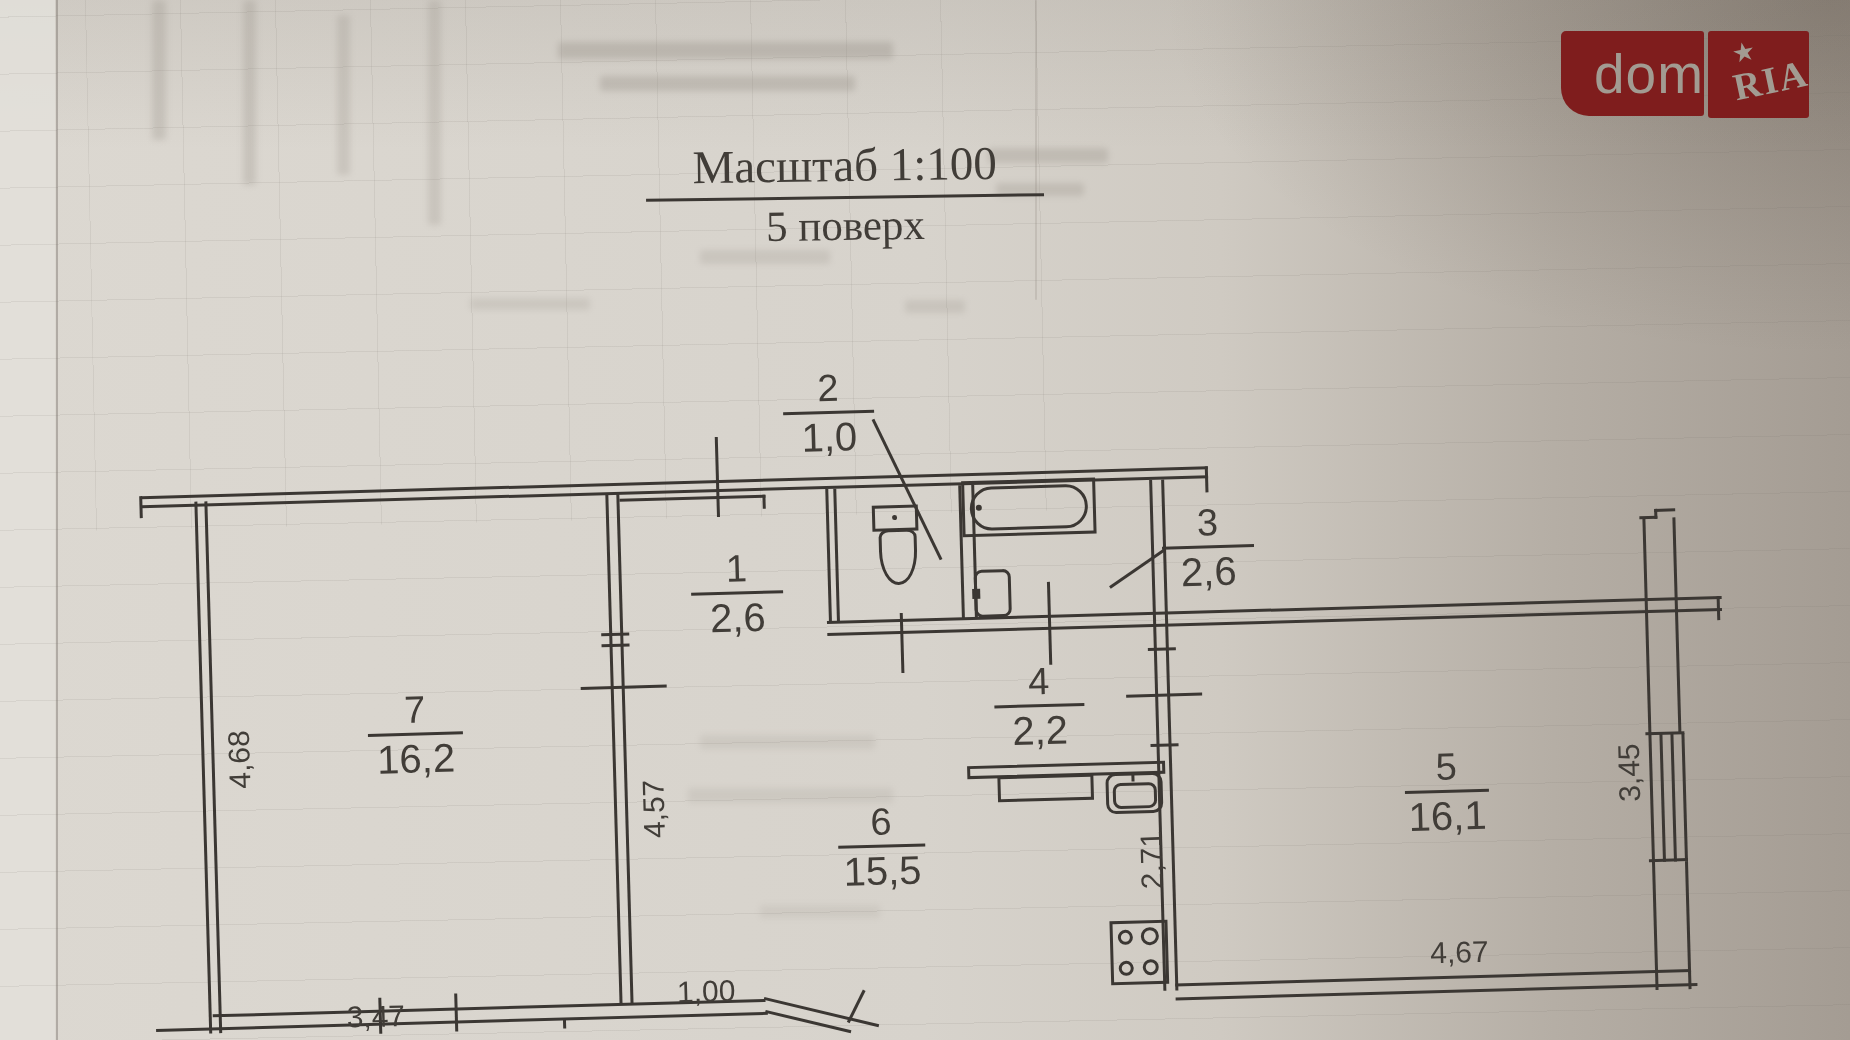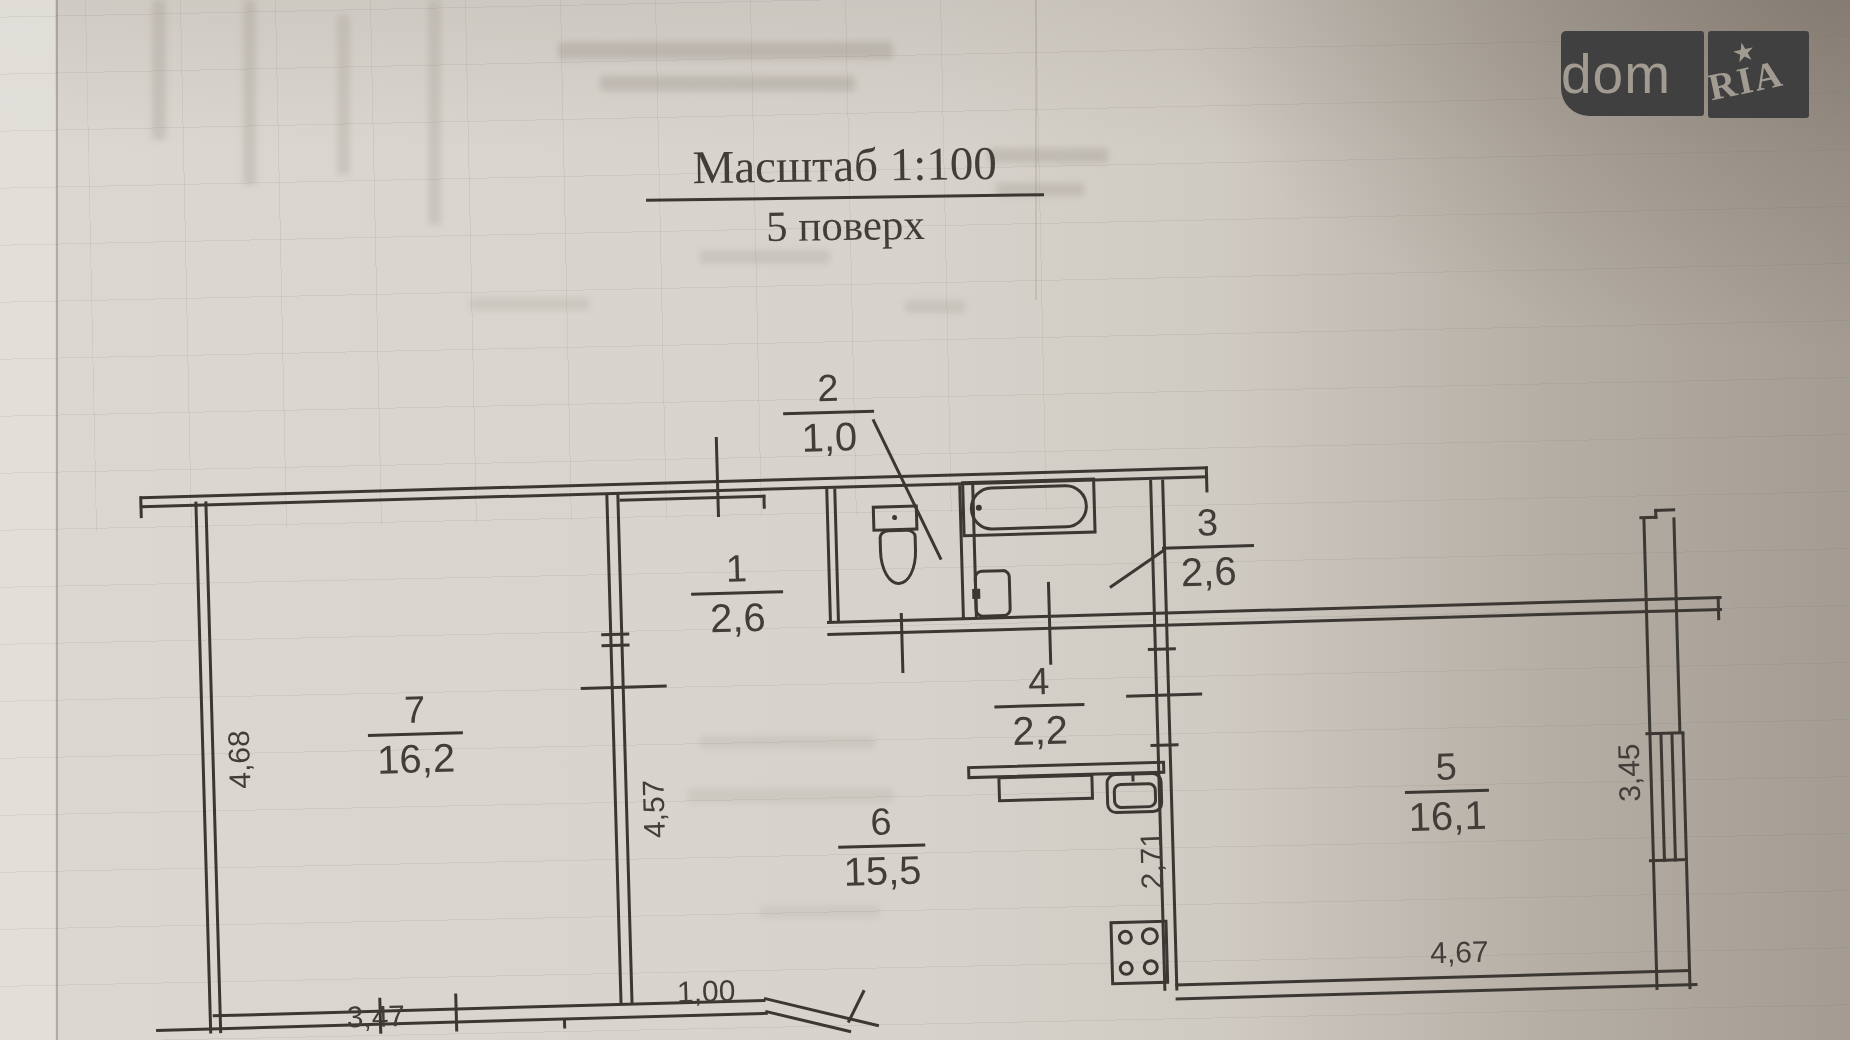--- a/index.html
+++ b/index.html
@@ -34,21 +34,21 @@
   .dim-v{width:84px;height:30px;transform:rotate(-90deg);}
   .circle{position:absolute;border:3px solid #3b3733;border-radius:50%;box-sizing:border-box;}
   
   #title{position:absolute;left:640px;top:138px;width:410px;text-align:center;
     font-family:"Liberation Serif",serif;transform:rotate(-0.8deg);}
   #title .t1{font-size:47px;}
   #title .t-line{height:3px;background:#3b3733;margin:4px 6px 2px 6px;}
   #title .t2{font-size:43px;}
   
   #wm{position:absolute;left:1561px;top:31px;display:flex;gap:4px;}
-  #wm .box{background:#404040;display:flex;align-items:center;justify-content:flex-start;}
+  #wm .box{background:#7f1d1d;display:flex;align-items:center;justify-content:flex-end;}
   #wm .b1{width:143px;height:85px;border-radius:5px 3px 3px 28px;}
   #wm .b2{width:101px;height:87px;border-radius:3px;position:relative;overflow:hidden;}
   #wm .dom{font-size:55px;color:#a29b92;font-weight:500;letter-spacing:1px;}
   #wm .ria{font-family:"Liberation Serif",serif;font-weight:700;font-size:38px;color:#a29b92;
      transform:rotate(-12deg);letter-spacing:2px;margin-top:10px;}
   #wm .star{position:absolute;left:24px;top:6px;font-size:26px;color:#a29b92;transform:rotate(-12deg);}
 </style>
 </head>
 <body>
 

